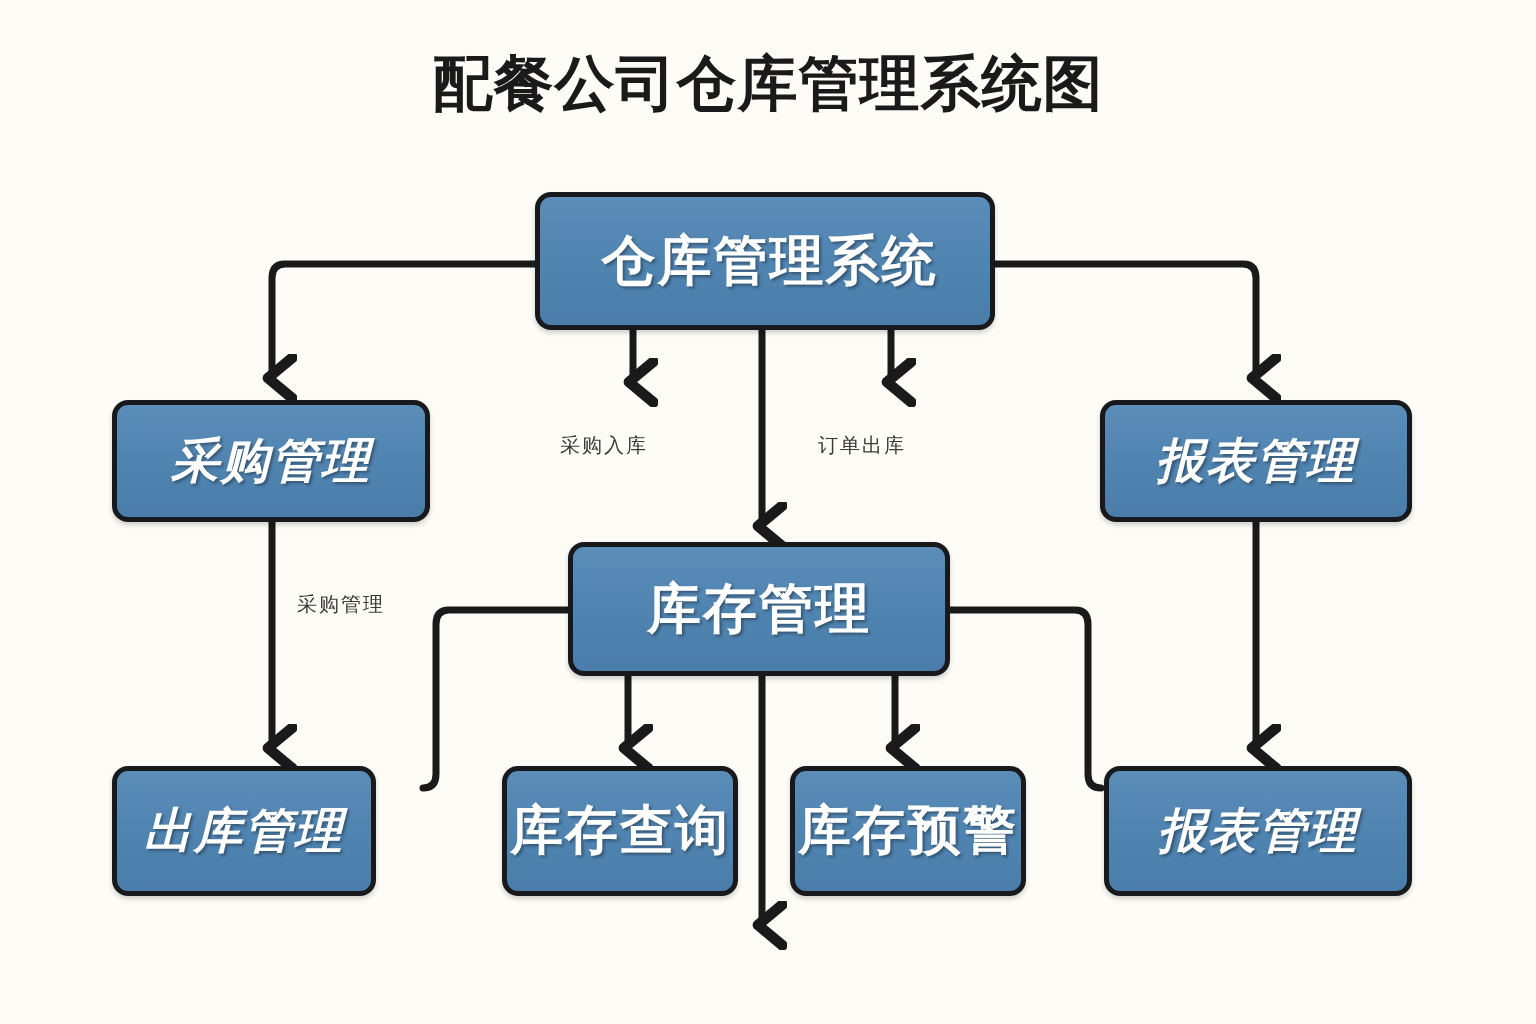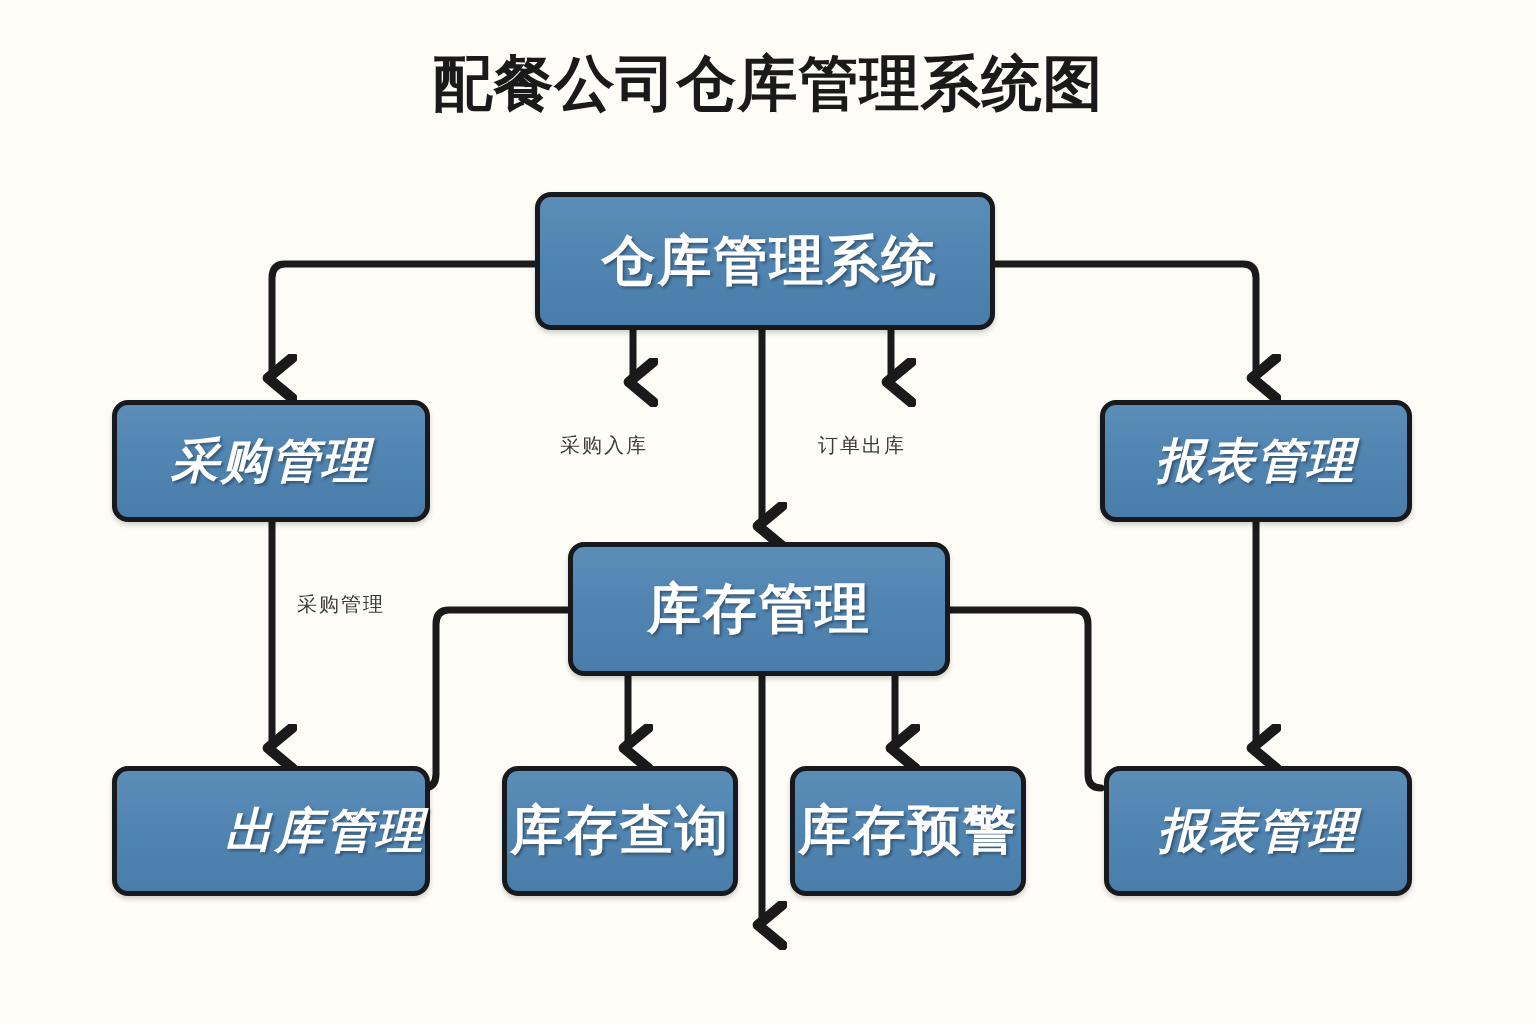--- a/index.html
+++ b/index.html
@@ -121,21 +121,21 @@
   </div>
 
   <div class="node mid" style="left:1100px; top:400px; width:312px; height:122px;">
     <span class="node-label">报表管理</span>
   </div>
 
   <div class="node big" style="left:568px; top:542px; width:382px; height:134px;">
     <span class="node-label">库存管理</span>
   </div>
 
-  <div class="node mid" style="left:112px; top:766px; width:318px; height:130px;justify-content:flex-end;">
+  <div class="node mid" style="left:112px; top:766px; width:264px; height:130px;">
     <span class="node-label">出库管理</span>
   </div>
 
   <div class="node small" style="left:502px; top:766px; width:236px; height:130px;">
     <span class="node-label">库存查询</span>
   </div>
 
   <div class="node small" style="left:790px; top:766px; width:236px; height:130px;">
     <span class="node-label">库存预警</span>
   </div>

